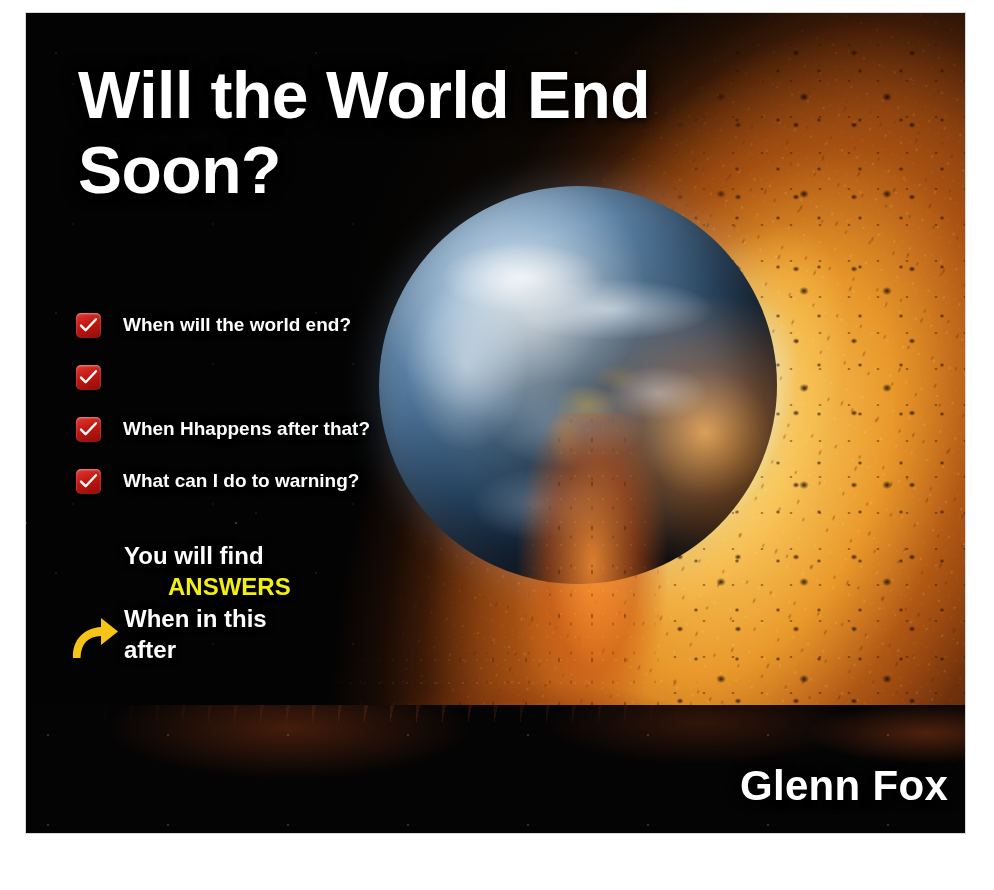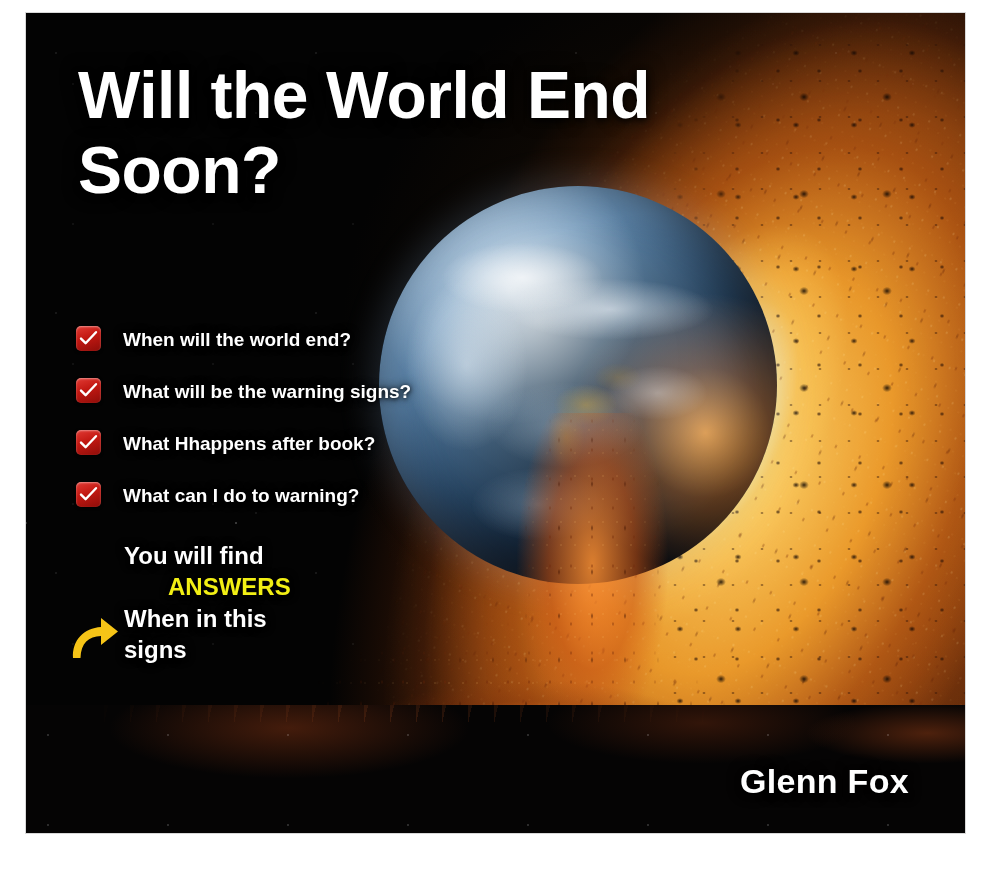--- a/index.html
+++ b/index.html
@@ -251,21 +251,21 @@
     letter-spacing: -.5px;
     text-shadow: 0 2px 7px rgba(0,0,0,.95), 0 0 18px rgba(0,0,0,.8);
   }
 
   #checklist {
     left: 50px; top: 286px;
     width: 420px;
   }
   .check-row {
     display: flex;
-    align-items: flex-end;
+    align-items: center;
     height: 52px;
   }
   .checkbox {
     width: 25px; height: 25px;
     flex: 0 0 25px;
     border-radius: 5px;
     background: linear-gradient(160deg, #e23b34 0%, #c21812 45%, #8e0d09 100%);
     box-shadow: inset 0 1px 2px rgba(255,255,255,.45), 0 1px 3px rgba(0,0,0,.8);
     position: relative;
   }
@@ -295,21 +295,21 @@
   }
   #promo .lines .hl {
     color: #f2ef14;
     text-shadow: 0 1px 4px rgba(0,0,0,.95), 0 0 10px rgba(0,0,0,.9);
     margin-left: 44px;
   }
 
   #author {
     left: 714px; top: 749px;
     color: #ffffff;
-    font-size: 34px;
+    font-size: 42px;
     font-weight: bold;
     letter-spacing: .3px;
     text-shadow: 0 2px 6px rgba(0,0,0,.95), 0 0 14px rgba(0,0,0,.85);
   }
 </style>
 </head>
 <body>
 
 <div id="page">
 
@@ -353,30 +353,29 @@
         </span>
         <span class="check-label">When will the world end?</span>
       </div>
 
       <div class="check-row">
         <span class="checkbox">
           <svg width="19" height="17" viewBox="0 0 19 17" aria-hidden="true">
             <path d="M2 8.6 L6.6 13.2 L17 2.2" fill="none" stroke="#ffffff" stroke-width="2.4" stroke-linecap="round" stroke-linejoin="round"></path>
           </svg>
         </span>
-        <span class="check-label">What will be the warning signs?</span>
       </div>
 
       <div class="check-row">
         <span class="checkbox">
           <svg width="19" height="17" viewBox="0 0 19 17" aria-hidden="true">
             <path d="M2 8.6 L6.6 13.2 L17 2.2" fill="none" stroke="#ffffff" stroke-width="2.4" stroke-linecap="round" stroke-linejoin="round"></path>
           </svg>
         </span>
-        <span class="check-label">What Hhappens after book?</span>
+        <span class="check-label">When Hhappens after that?</span>
       </div>
 
       <div class="check-row">
         <span class="checkbox">
           <svg width="19" height="17" viewBox="0 0 19 17" aria-hidden="true">
             <path d="M2 8.6 L6.6 13.2 L17 2.2" fill="none" stroke="#ffffff" stroke-width="2.4" stroke-linecap="round" stroke-linejoin="round"></path>
           </svg>
         </span>
         <span class="check-label">What can I do to warning?</span>
       </div>
@@ -386,20 +385,20 @@
     <div class="txt" id="promo">
       <span class="arrow">
         <svg width="50" height="48" viewBox="0 0 50 48" aria-hidden="true">
           <path d="M3 44 C2 26, 14 14, 31 13 L31 4 L48 17.5 L31 31 L31 22 C18.5 22.5, 11 29, 10.5 44 Z" fill="#f6c417"></path>
         </svg>
       </span>
       <span class="lines">
         <span>You will find</span><br>
         <span class="hl">ANSWERS</span><br>
         <span>When in this</span><br>
-        <span>signs</span>
+        <span>after</span>
       </span>
     </div>
 
     <div class="txt" id="author">Glenn Fox</div>
 
   </div>
 </div>
 
 </body></html>

